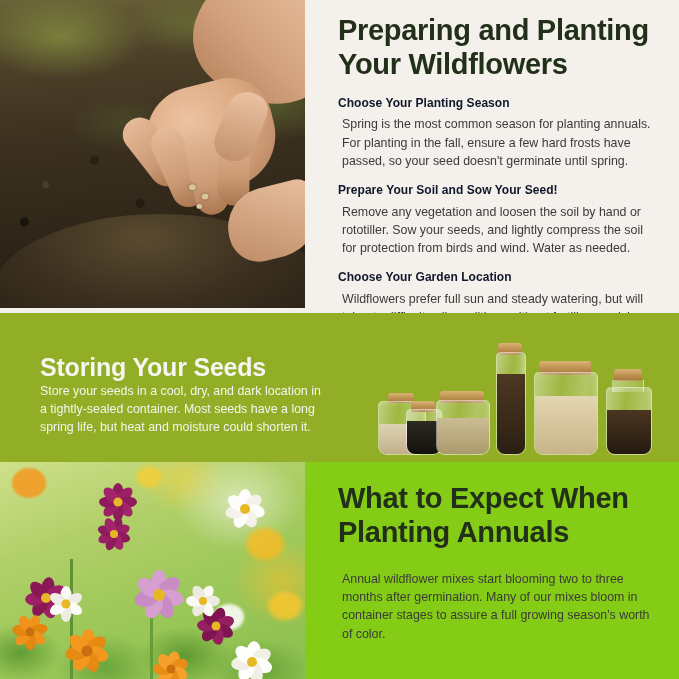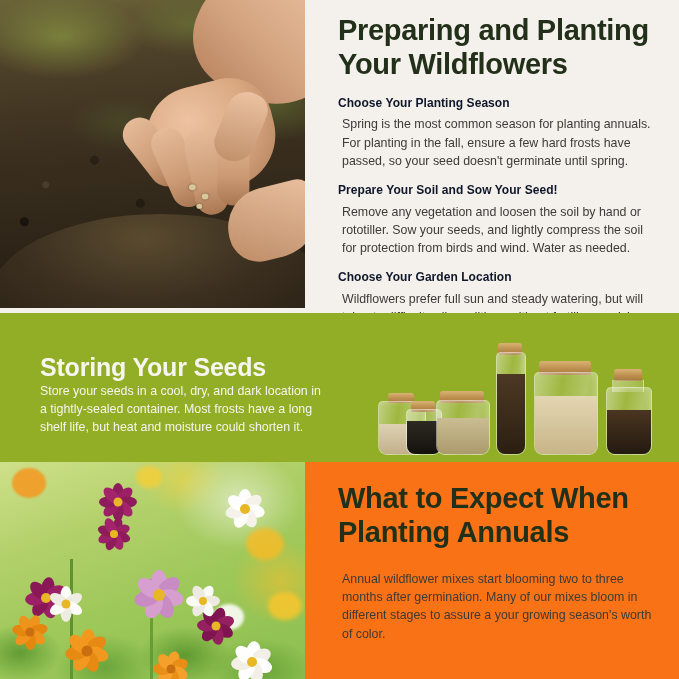--- a/index.html
+++ b/index.html
@@ -58,21 +58,21 @@
     position: absolute;
     left: 378px; top: 16px;
     width: 290px; height: 126px;
   }
 
   
   .section-bottom {
     position: absolute;
     left: 0; top: 462px;
     width: 679px; height: 217px;
-    background: #f97316;
+    background: #84cc16;
   }
   .photo-flowers {
     position: absolute;
     left: 0; top: 0;
     width: 305px; height: 217px;
     overflow: hidden;
     background: #9bc34a;
   }
   .bottom-text-col {
     position: absolute;
@@ -331,21 +331,21 @@
         <div class="subhead">Choose Your Garden Location</div>
         <p class="body">Wildflowers prefer full sun and steady watering, but will tolerate difficult soil conditions without fertilizer or rich soil.</p>
       </div>
     </div>
   </div>
 
   <div class="section-green">
 
     <div class="green-text">
       <h2 class="head-light">Storing Your Seeds</h2>
-      <p class="body-light gap-para">Store your seeds in a cool, dry, and dark location in a tightly-sealed container. Most frosts have a long shelf life, but heat and moisture could shorten it.</p>
+      <p class="body-light gap-para">Store your seeds in a cool, dry, and dark location in a tightly-sealed container. Most seeds have a long spring life, but heat and moisture could shorten it.</p>
     </div>
 
     <div class="jars-wrap">
 
       <div class="jar" style="left:0px; width:46px; height:62px;">
         <div class="cork" style="top:0px; width:26px; height:10px;"></div>
         <div class="glass" style="height:52px;">
           <div class="fill" style="height:30px; background:linear-gradient(180deg,#ded2b4,#c2b08a);"></div>
         </div>
       </div>
@@ -530,17 +530,17 @@
         <div class="p" style="width:12px;height:18px;background:#e88e16;transform:translate(-50%,-100%) rotate(168deg);"></div>
         <div class="p" style="width:12px;height:18px;background:#f5a02a;transform:translate(-50%,-100%) rotate(219deg);"></div>
         <div class="p" style="width:12px;height:18px;background:#e88e16;transform:translate(-50%,-100%) rotate(270deg);"></div>
         <div class="p" style="width:12px;height:18px;background:#f5a02a;transform:translate(-50%,-100%) rotate(321deg);"></div>
         <div class="c" style="width:9px;height:9px;background:#c96f10;"></div>
       </div>
     </div>
 
     <div class="bottom-text-col">
       <h1 class="head-dark">What to Expect When Planting Annuals</h1>
-      <p class="body" style="margin-top:20px;">Annual wildflower mixes start blooming two to three months after germination. Many of our mixes bloom in different stages to assure a your growing season's worth of color.</p>
+      <p class="body" style="margin-top:20px;">Annual wildflower mixes start blooming two to three months after germination. Many of our mixes bloom in container stages to assure a full growing season's worth of color.</p>
     </div>
   </div>
 
 </div>
 
 </body></html>

